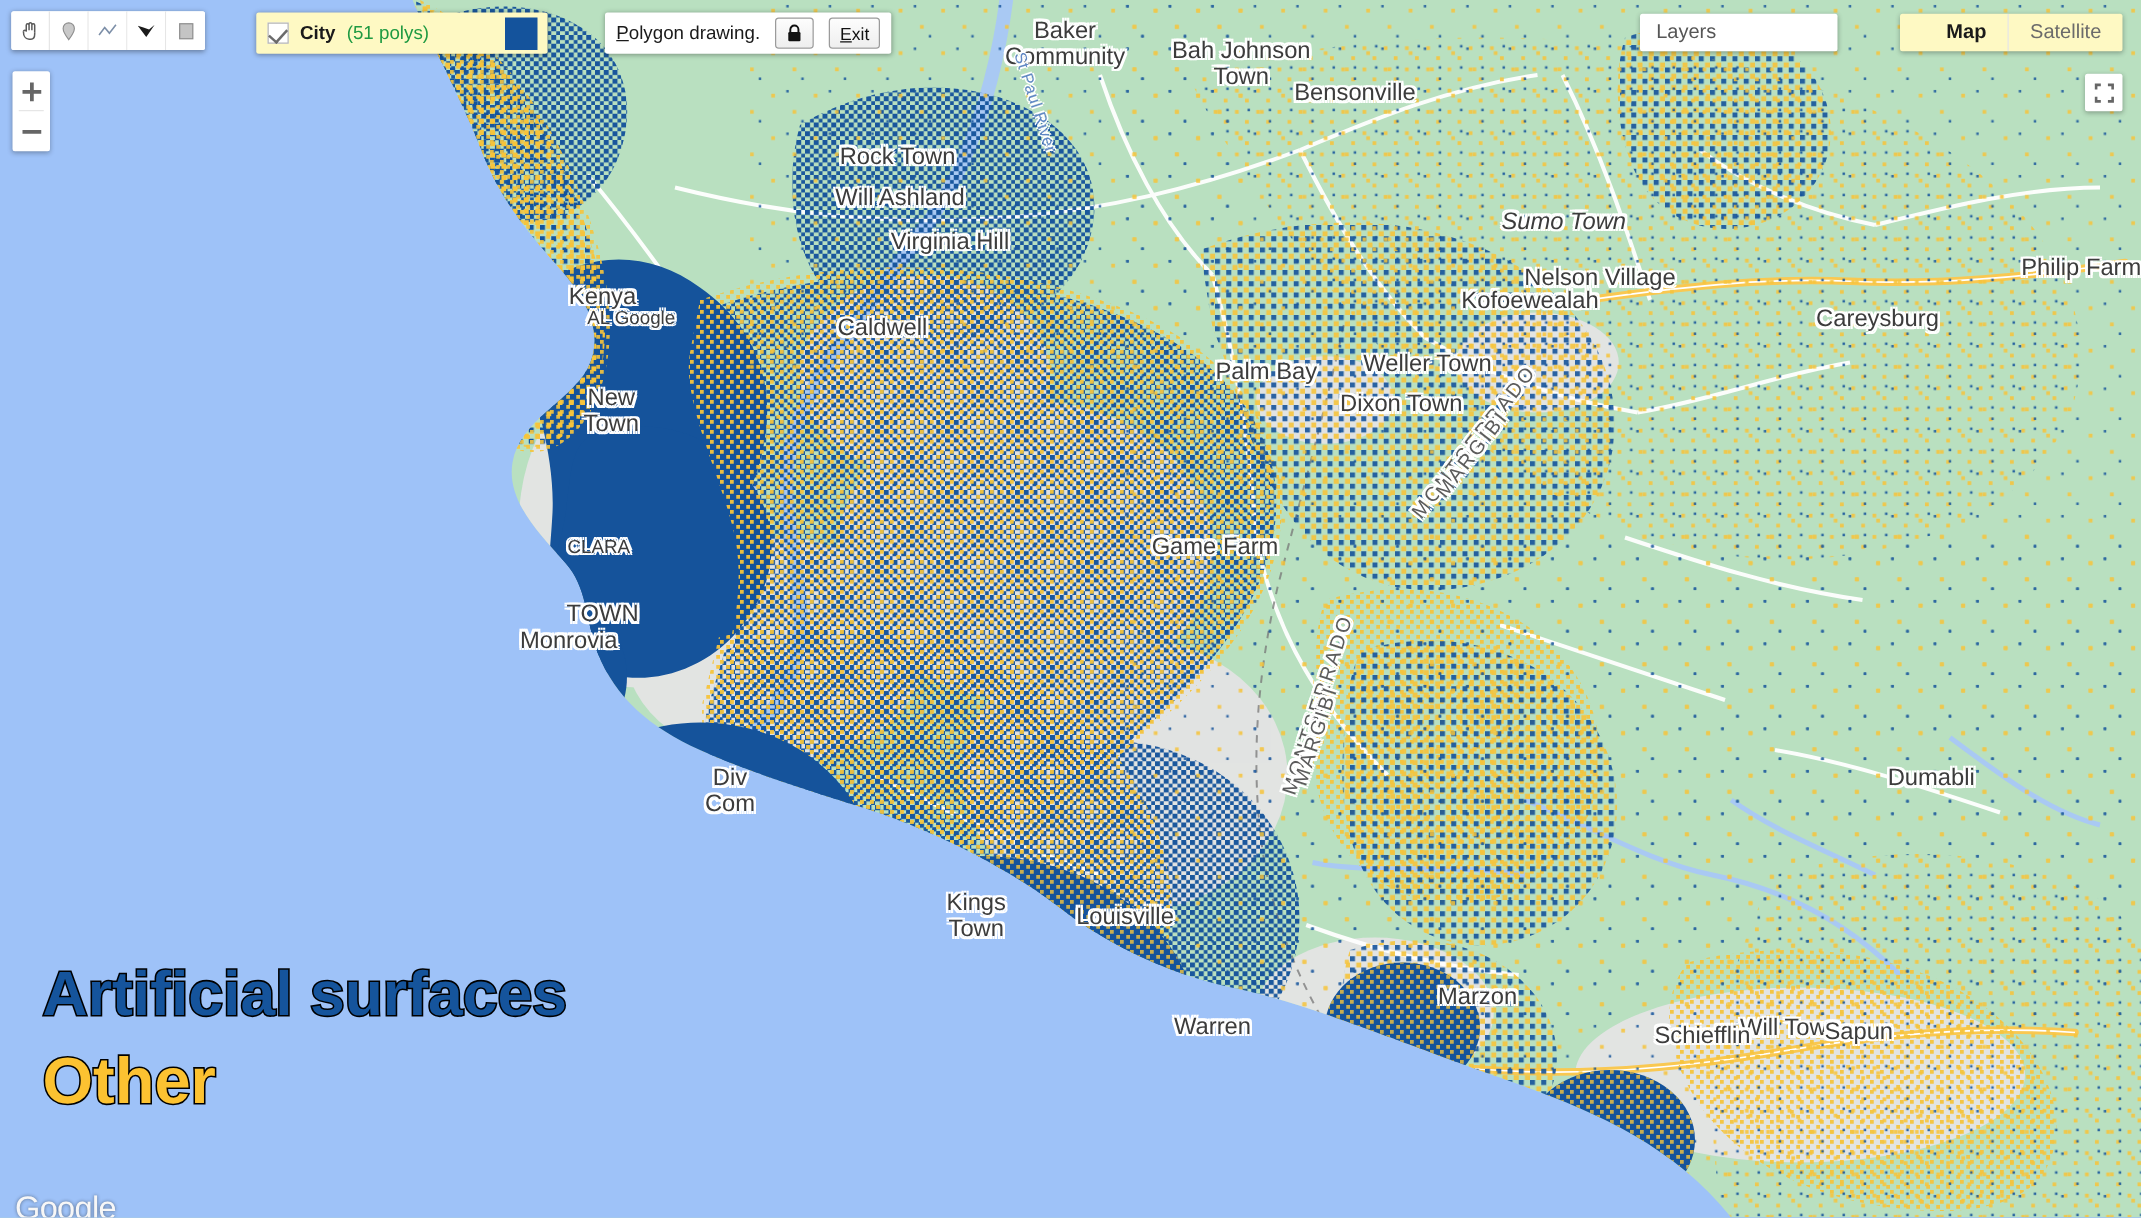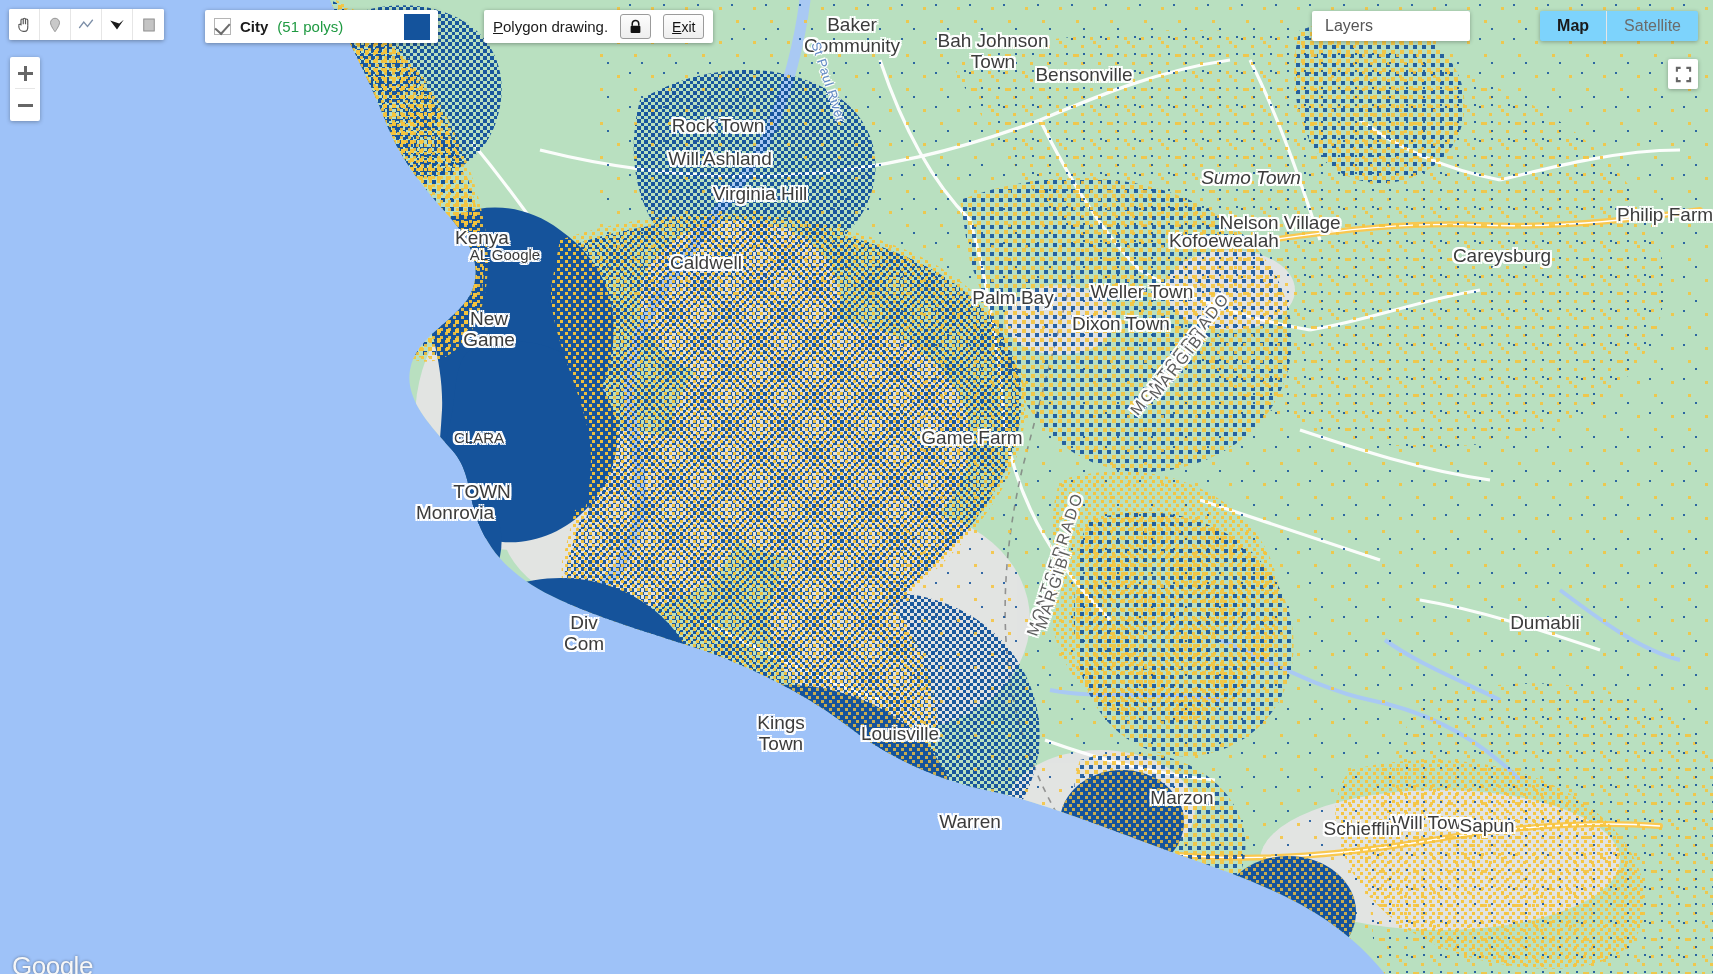--- a/index.html
+++ b/index.html
@@ -72,21 +72,21 @@
   .zoom-ctl .bar-h { width: 15px; height: 15px; position: relative; }
   .zoom-ctl .bar-h::before, .zoom-ctl .bar-h::after {
     content: ""; position: absolute; background: #666;
   }
   .zoom-ctl .bar-h::before { left: 0; right: 0; top: 6px; height: 3px; }
   .zoom-ctl .bar-h.plus::after { top: 0; bottom: 0; left: 6px; width: 3px; }
 
   
   .city-panel {
     position: absolute; left: 205px; top: 10px;
-    height: 33px; background: #ffffff;
+    height: 33px; background: #fef9c3;
     border-radius: 2px; box-shadow: 0 1px 4px rgba(0,0,0,.35);
     display: flex; align-items: center; padding: 0 8px 0 9px; gap: 9px;
   }
   .chk {
     width: 17px; height: 17px; border: 1px solid #b5b5b5; background: #fff;
     position: relative; cursor: pointer; flex: none;
   }
   .chk::after {
     content: ""; position: absolute; left: 3px; top: 1px;
     width: 7px; height: 12px; border: solid #6b6b6b;
@@ -121,23 +121,23 @@
     position: absolute; right: 243px; top: 11px;
     height: 30px; width: 158px; background: #fff;
     border-radius: 2px; box-shadow: 0 1px 4px rgba(0,0,0,.3);
     display: flex; align-items: center; padding-left: 13px;
     font-size: 16px; color: #565656; cursor: pointer;
   }
 
   
   .map-type {
     position: absolute; right: 15px; top: 11px;
-    height: 30px; background: #7dd3fc;
+    height: 30px; background: #fef9c3;
     border-radius: 2px; box-shadow: 0 1px 4px rgba(0,0,0,.3);
-    display: flex; align-items: stretch; overflow: hidden;
+    display: flex; align-items: stretch; overflow: hidden; padding-left: 20px;
   }
   .map-type .mt {
     display: flex; align-items: center; justify-content: center;
     padding: 0 17px; font-size: 16px; cursor: pointer;
   }
   .map-type .mt.sel { color: #1a1a1a; font-weight: bold; border-right: 1px solid #e6e6e6; }
   .map-type .mt.unsel { color: #6b6b6b; }
 
   
   .fs-btn {
@@ -395,21 +395,21 @@
         <div class="map-label town ctr" style="left: 1251px; top: 167px; transform: translateX(-50%); font-style: italic;">Sumo Town</div>
         <div class="map-label town ctr" style="left: 1280px; top: 212px; transform: translateX(-50%);">Nelson Village</div>
         <div class="map-label town ctr" style="left: 1224px; top: 230px; transform: translateX(-50%);">Kofoewealah</div>
         <div class="map-label town ctr" style="left: 1665px; top: 204px; transform: translateX(-50%);">Philip Farm</div>
         <div class="map-label town ctr" style="left: 1502px; top: 245px; transform: translateX(-50%);">Careysburg</div>
         <div class="map-label town ctr" style="left: 482px; top: 227px; transform: translateX(-50%);">Kenya</div>
         <div class="map-label small ctr" style="left: 505px; top: 247px; transform: translateX(-50%);">AL Google</div>
         <div class="map-label town ctr" style="left: 706px; top: 252px; transform: translateX(-50%);">Caldwell</div>
         <div class="map-label town ctr" style="left: 760px; top: 183px; transform: translateX(-50%);">Virginia Hill</div>
         <div class="map-label town ctr" style="left: 489px; top: 308px; transform: translateX(-50%);">New
-Game</div>
+Town</div>
         <div class="map-label town ctr" style="left: 1013px; top: 287px; transform: translateX(-50%);">Palm Bay</div>
         <div class="map-label town ctr" style="left: 1142px; top: 281px; transform: translateX(-50%);">Weller Town</div>
         <div class="map-label town ctr" style="left: 1121px; top: 313px; transform: translateX(-50%);">Dixon Town</div>
         <div class="map-label town ctr" style="left: 972px; top: 427px; transform: translateX(-50%);">Game Farm</div>
         <div class="map-label county county" style="left: 1105px; top: 345px; transform: rotate(-52deg); transform-origin: center center;">MONTSERRADO</div>
         <div class="map-label county county" style="left: 1137px; top: 355px; transform: rotate(-52deg); transform-origin: center center;">MARGIBI</div>
         <div class="map-label county county" style="left: 980px; top: 555px; transform: rotate(-72deg); transform-origin: center center;">MONTSERRADO</div>
         <div class="map-label county county" style="left: 1012px; top: 580px; transform: rotate(-72deg); transform-origin: center center;">MARGIBI</div>
         <div class="map-label small ctr" style="left: 479px; top: 430px; transform: translateX(-50%);">CLARA</div>
         <div class="map-label town ctr" style="left: 482px; top: 481px; transform: translateX(-50%);">TOWN</div>
@@ -495,16 +495,20 @@
     <div class="mt sel">Map</div>
     <div class="mt unsel">Satellite</div>
   </div>
 
   <div class="fs-btn">
     <svg width="17" height="17" viewBox="0 0 18 18" fill="none" stroke="#666" stroke-width="2.2">
       <path d="M2 6V2h4M12 2h4v4M16 12v4h-4M6 16H2v-4"></path>
     </svg>
   </div>
 
+  <div class="legend">
+    <div class="l-artificial">Artificial surfaces</div>
+    <div class="l-other">Other</div>
+  </div>
 
   <div class="glogo">Google</div>
 
 </div>
 
 </body></html>

